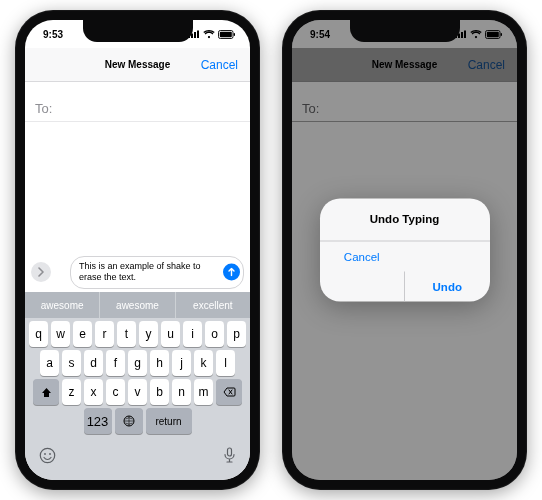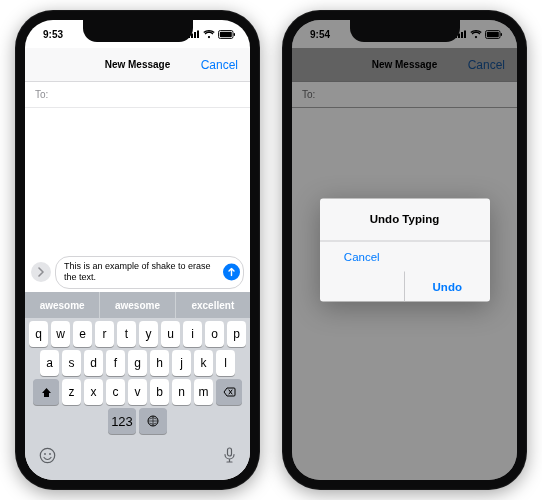--- a/index.html
+++ b/index.html
@@ -71,37 +71,37 @@
 }
 .navbar .title { font-size: 10px; font-weight: 600; color: #000; }
 .navbar .cancel {
   position: absolute;
   right: 12px;
   font-size: 12px;
   color: #007aff;
 }
 .toline {
   position: absolute;
-  top: 62px; left: 0; right: 0;
+  top: 76px; left: 0; right: 0;
   height: 26px;
   display: flex;
   align-items: center;
   padding: 0 10px;
-  font-size: 10px;
+  font-size: 13px;
   color: #8e8e93;
   border-bottom: 1px solid #e8e8ea;
 }
 
 .compose {
   position: absolute;
   left: 6px; right: 6px;
   top: 236px;
   display: flex;
   align-items: center;
-  gap: 4px;
+  gap: 19px;
 }
 .compose .expand {
   width: 20px; height: 20px;
   border-radius: 10px;
   background: #e4e5e8;
   display: flex; align-items: center; justify-content: center;
   color: #8e8e93;
 }
 .compose .bubble {
   flex: 1;
@@ -130,21 +130,20 @@
   left: 0; right: 0; bottom: 0;
   height: 188px;
   background: #d2d5da;
   display: flex;
   flex-direction: column;
 }
 .pred {
   display: flex;
   height: 26px;
   background: #b3b8bf;
-  font-weight: bold;
 }
 .pred div {
   flex: 1;
   display: flex;
   align-items: center;
   justify-content: center;
   font-size: 10px;
   color: #fff;
   border-right: 1px solid rgba(255,255,255,0.35);
 }
@@ -193,21 +192,21 @@
   position: absolute;
   inset: 0;
   background: rgba(0,0,0,0.42);
 }
 .alert {
   position: absolute;
   left: 50%; top: 50%;
   transform: translate(-50%, -50%);
   width: 170px;
   background: #f7f7f8;
-  border-radius: 3px;
+  border-radius: 20px;
   overflow: hidden;
   box-shadow: 0 6px 28px rgba(0,0,0,0.3);
 }
 .alert .atitle {
   text-align: center;
   font-size: 11.5px;
   font-weight: 600;
   padding: 14px 8px 16px;
   color: #000;
 }
@@ -341,20 +340,21 @@
       </div>
 
       <div class="krow k3">
         <div class="key mod num" style="font-size:13px">123</div>
         <div class="key mod mic">
           <svg width="12" height="12" viewBox="0 0 12 12">
               <circle cx="6" cy="6" r="5" fill="none" stroke="#000" stroke-width="1"></circle>
               <path d="M2.5 4a6 6 0 0 1 7 0M2.5 8a6 6 0 0 0 7 0M6 1v10M1.2 6h9.6" stroke="#000" stroke-width="0.6" fill="none"></path>
             </svg>
         </div>
+        <div class="key mod ret" style="font-size:10px">return</div>
       </div>
 
       <div class="bottombar">
         <span>
           <svg width="17" height="17" viewBox="0 0 17 17">
               <circle cx="8.5" cy="8.5" r="7.2" fill="none" stroke="#5c5f64" stroke-width="1.2"></circle>
               <circle cx="6" cy="7" r="0.9" fill="#5c5f64"></circle>
               <circle cx="11" cy="7" r="0.9" fill="#5c5f64"></circle>
               <path d="M5 10.5c1 1.3 2.2 2 3.5 2s2.5-.7 3.5-2" fill="none" stroke="#5c5f64" stroke-width="1.2" stroke-linecap="round"></path>
             </svg>

